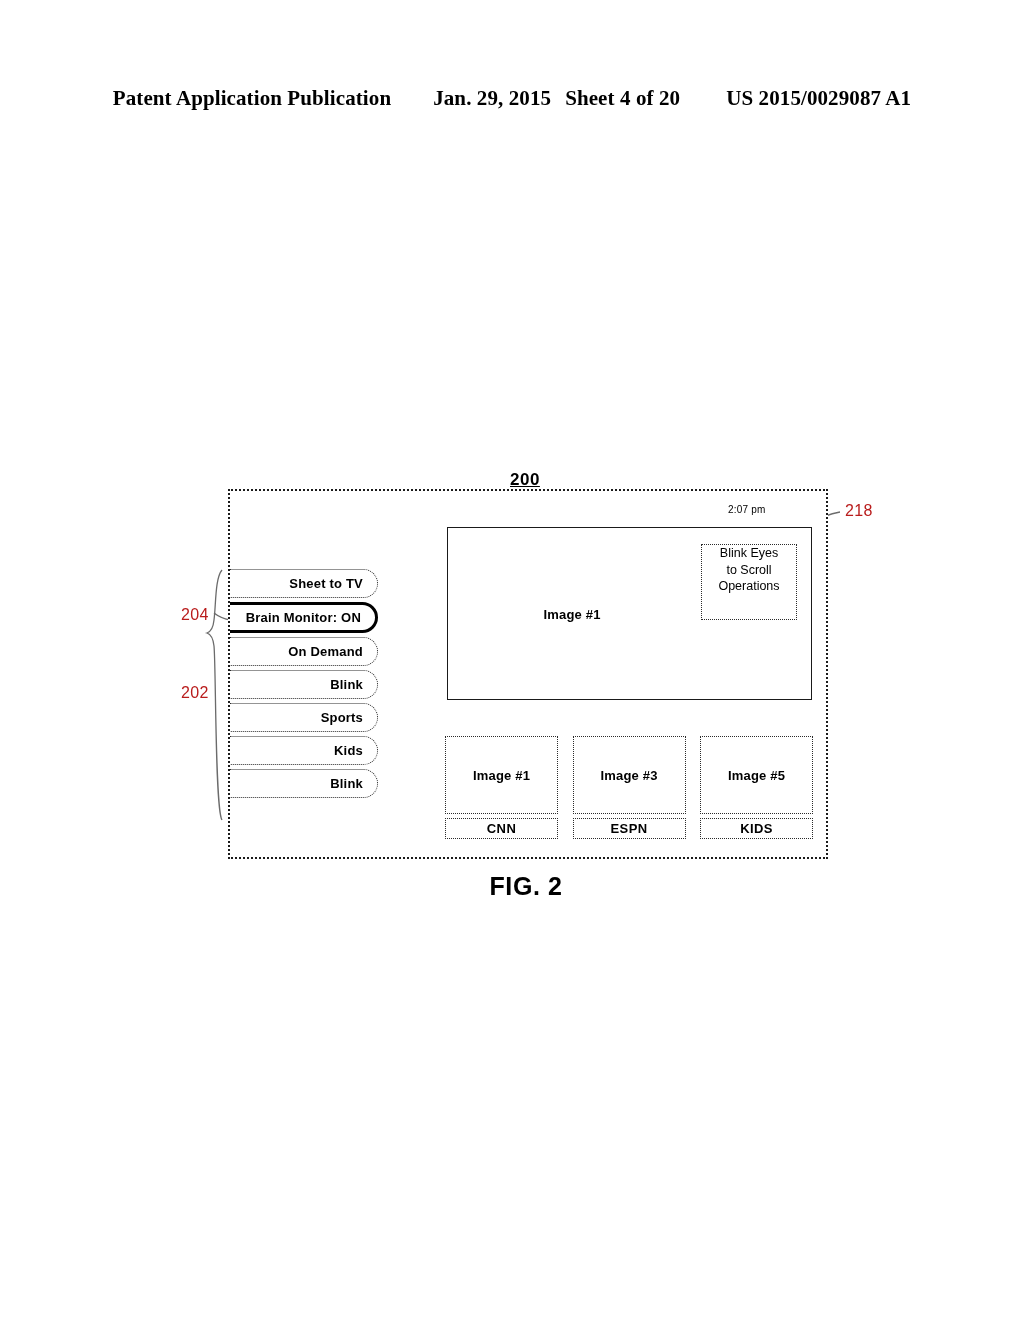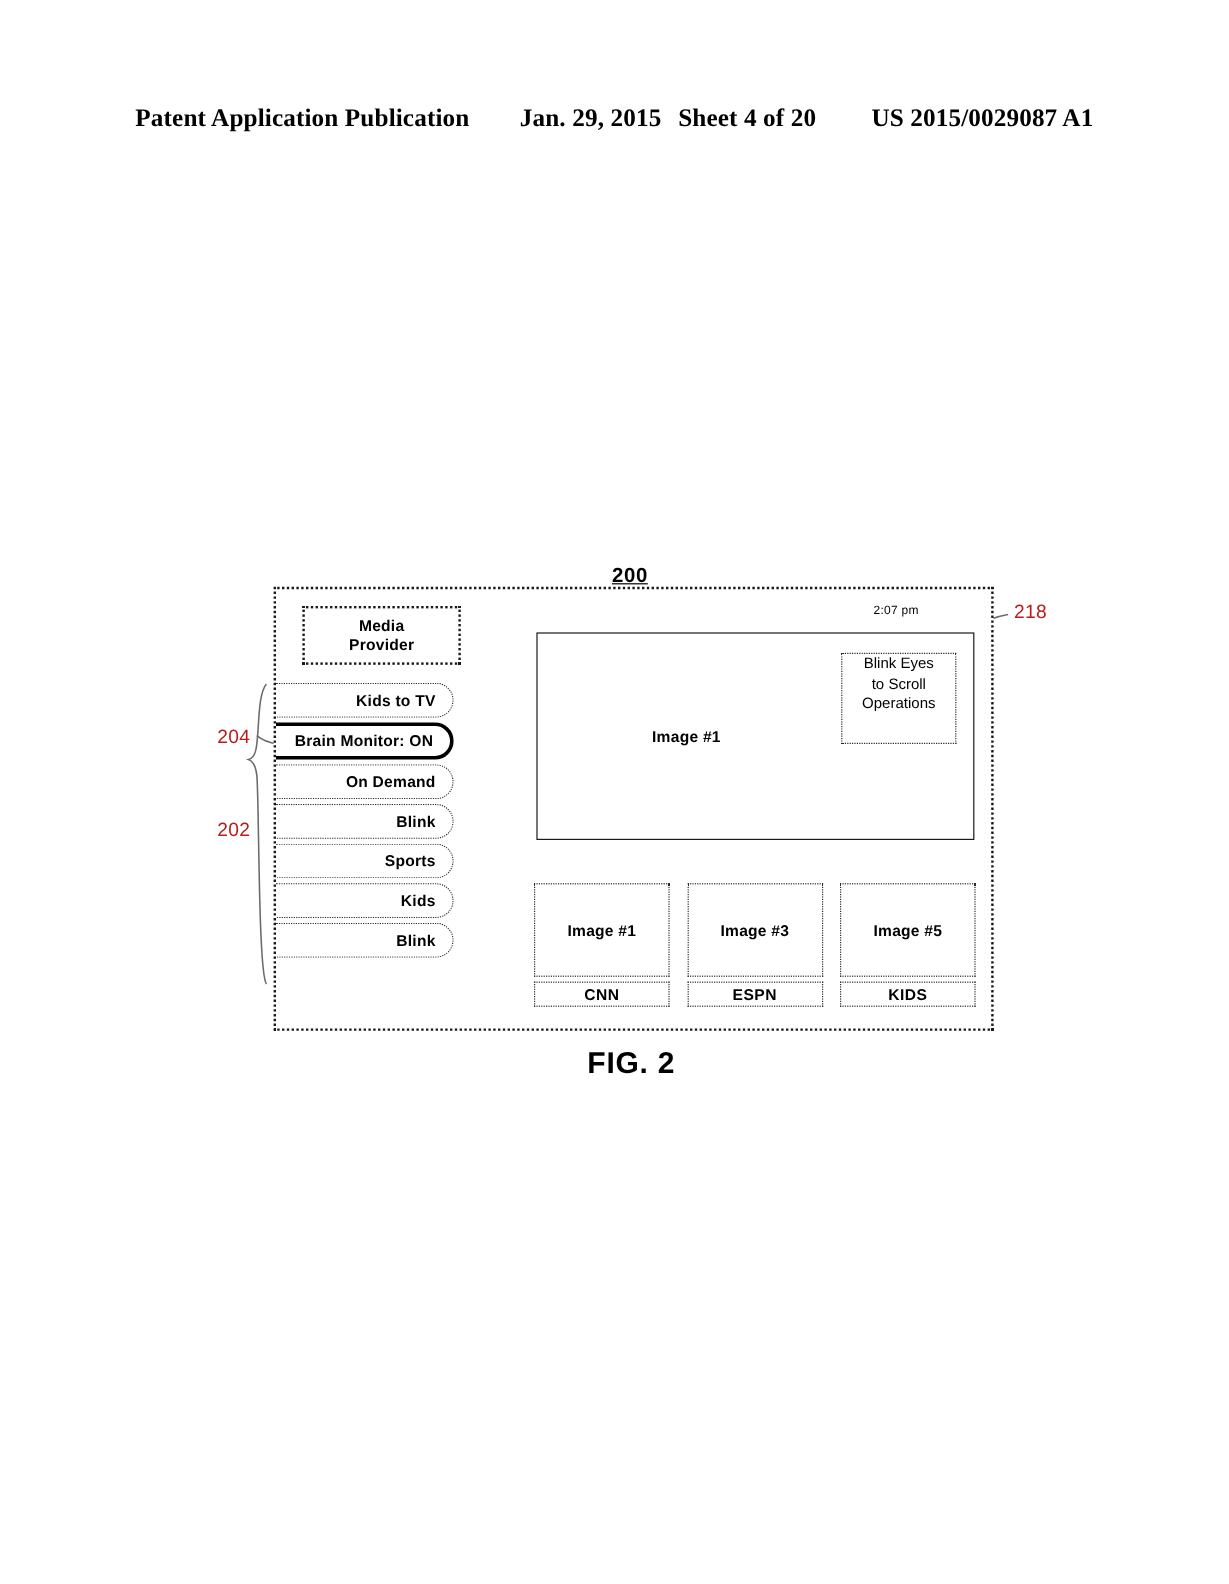--- a/index.html
+++ b/index.html
@@ -274,28 +274,24 @@
   <div class="refnum" style="left:637px; top:501px;">206</div>
   <div class="refnum" style="left:845px; top:502px;">218</div>
   <div class="refnum" style="left:482px; top:723px;">208</div>
   <div class="refnum" style="left:612px; top:723px;">210</div>
   <div class="refnum" style="left:737px; top:723px;">212</div>
   <div class="refnum" style="left:407px; top:779px;">214</div>
   <div class="refnum" style="left:405px; top:821px;">216</div>
 
   <div class="screen-frame">
 
-    <div class="media-provider-box">
-      <span>Media</span>
-      <span>Provider</span>
-    </div>
 
     <div class="menu-list">
       <div class="menu-item">
-        <span>Kids to TV</span>
+        <span>Sheet to TV</span>
       </div>
       <div class="menu-item selected">
         <span>Brain Monitor: ON</span>
       </div>
       <div class="menu-item">
         <span>On Demand</span>
       </div>
       <div class="menu-item">
         <span>Blink</span>
       </div>

